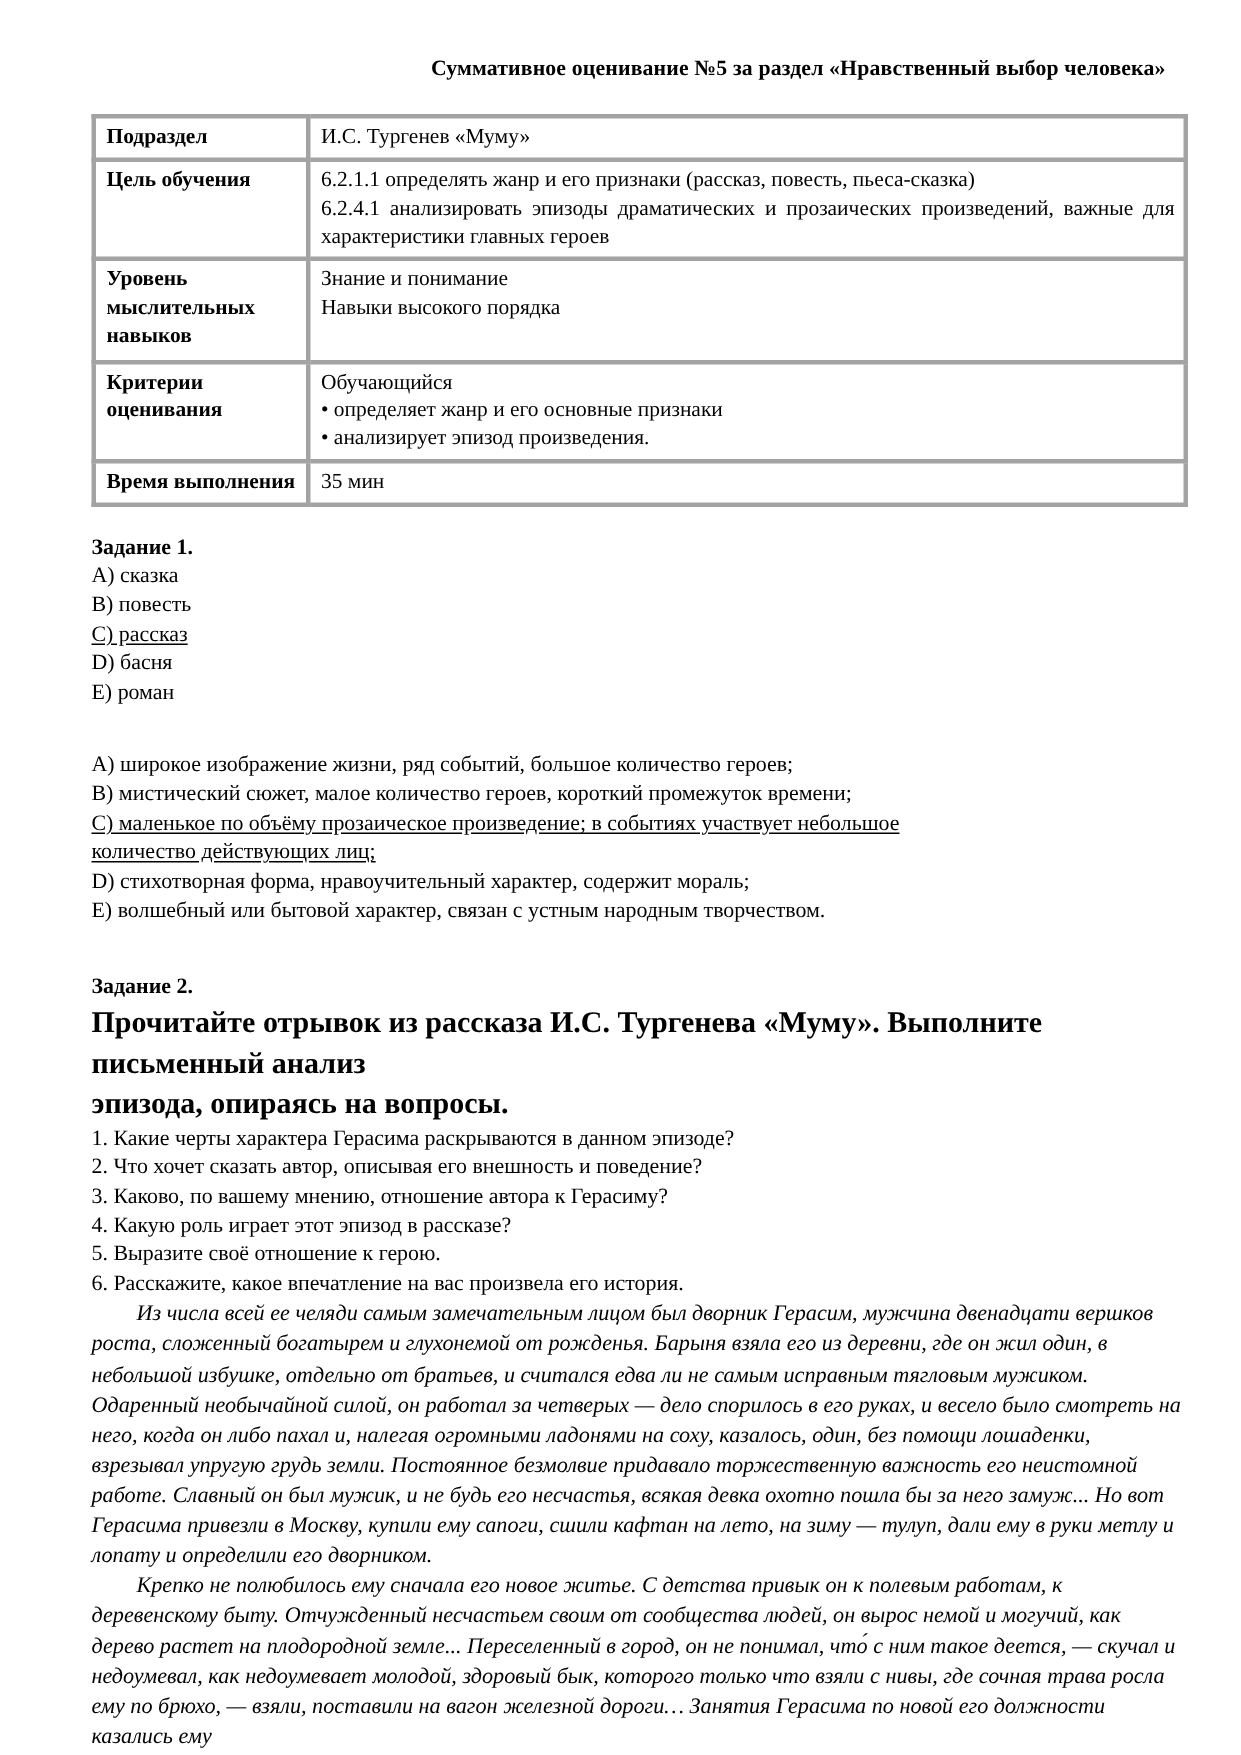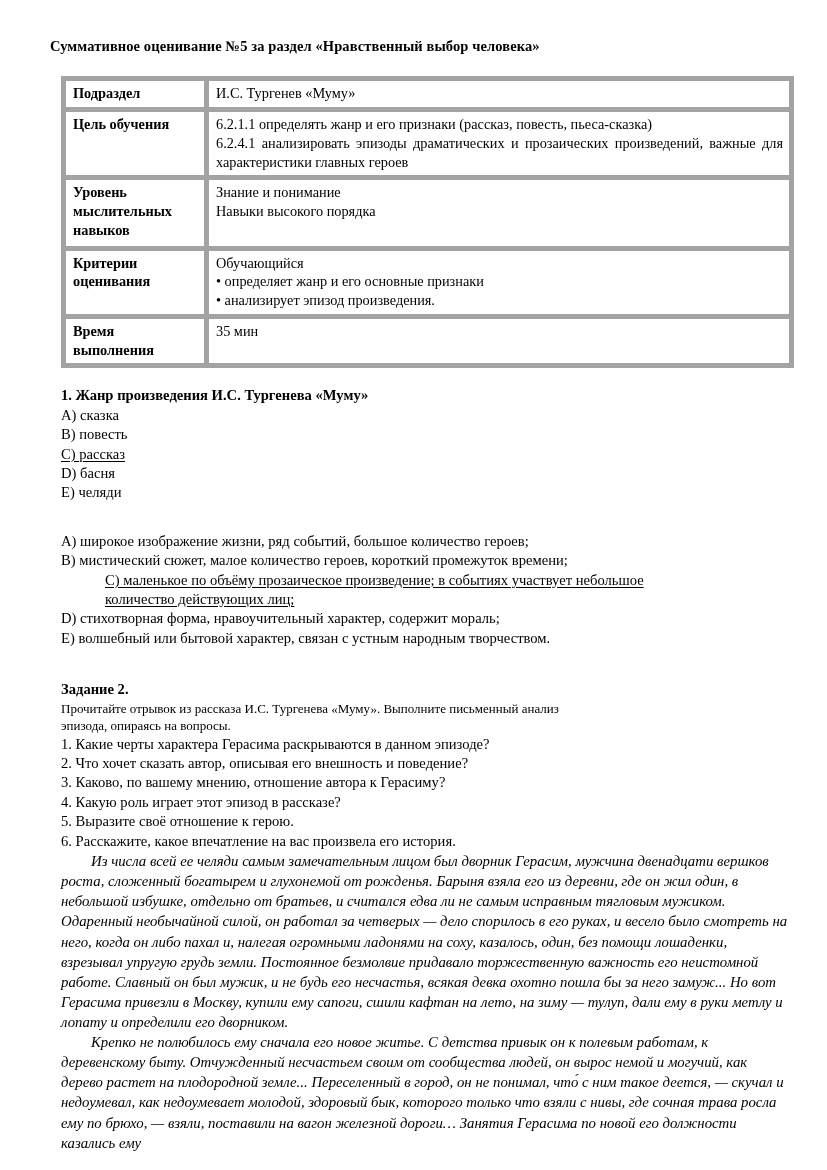--- a/index.html
+++ b/index.html
@@ -18,38 +18,38 @@
   }
   .page {
     width: 827px;
     height: 1170px;
     padding: 0;
     position: relative;
   }
 
   
   .doc-title {
-    text-align: left;
+    text-align: right;
     font-weight: bold;
     font-size: 14.5px;
     letter-spacing: 0.1px;
     margin: 0;
     padding: 38px 50px 0 50px;
     line-height: 1.2;
   }
 
   
   .spec-table {
     border-collapse: collapse;
     width: 728px;
     margin: 21px 0 0 61px;
     table-layout: fixed;
   }
   .spec-table td {
-    border: 5px solid #a3a3a3;
+    border: 3px solid #a3a3a3;
     vertical-align: top;
     padding: 3px 6px 4px 7px;
     font-size: 14.3px;
     line-height: 1.31;
   }
   .spec-table td.label {
     width: 143px;
     font-weight: bold;
   }
   .spec-table td.value {
@@ -82,25 +82,25 @@
   .blank-line { height: 18px; }
   .blank-line-sm { height: 16px; }
 
   .q-block p { margin: 0; }
 
   .two-line-ul {
     font-size: 14.6px;
     line-height: 1.33;
     margin: 0;
   }
-  .two-line-ul span.ul { text-underline-offset: 2px; margin-left: 44px; }
+  .two-line-ul span.ul { text-underline-offset: 2px; }
 
   .bold-para {
-    font-weight: normal;
-    font-size: 13px;
+    font-weight: bold;
+    font-size: 20px;
     line-height: 1.35;
     margin: 0;
   }
 
   
   .excerpt {
     font-style: italic;
     font-size: 14.8px;
     line-height: 1.36;
     margin: 0;
@@ -156,26 +156,26 @@
         </td>
       </tr>
     </tbody>
   </table>
 
   <div class="content">
 
     <div class="blank-line"></div>
 
     <div class="q-block">
-      <p class="task-head">1. Жанр произведения И.С. Тургенева «Муму»</p>
+      <p class="task-head">Задание 1.</p>
       <p class="plain">A) сказка</p>
       <p class="plain">B) повесть</p>
       <p class="plain"><span class="ul">C) рассказ </span></p>
       <p class="plain">D) басня</p>
-      <p class="plain">E) челяди</p>
+      <p class="plain">E) роман</p>
     </div>
 
     <div class="blank-line-sm"></div>
     <div style="height:13px"></div>
 
     <div class="q-block">
       <p class="plain">A) широкое изображение жизни, ряд событий, большое количество героев;</p>
       <p class="plain">B) мистический сюжет, малое количество героев, короткий промежуток времени;</p>
       <p class="two-line-ul">
         <span class="ul">C) маленькое по объёму прозаическое произведение;  в событиях участвует небольшое</span><br>

